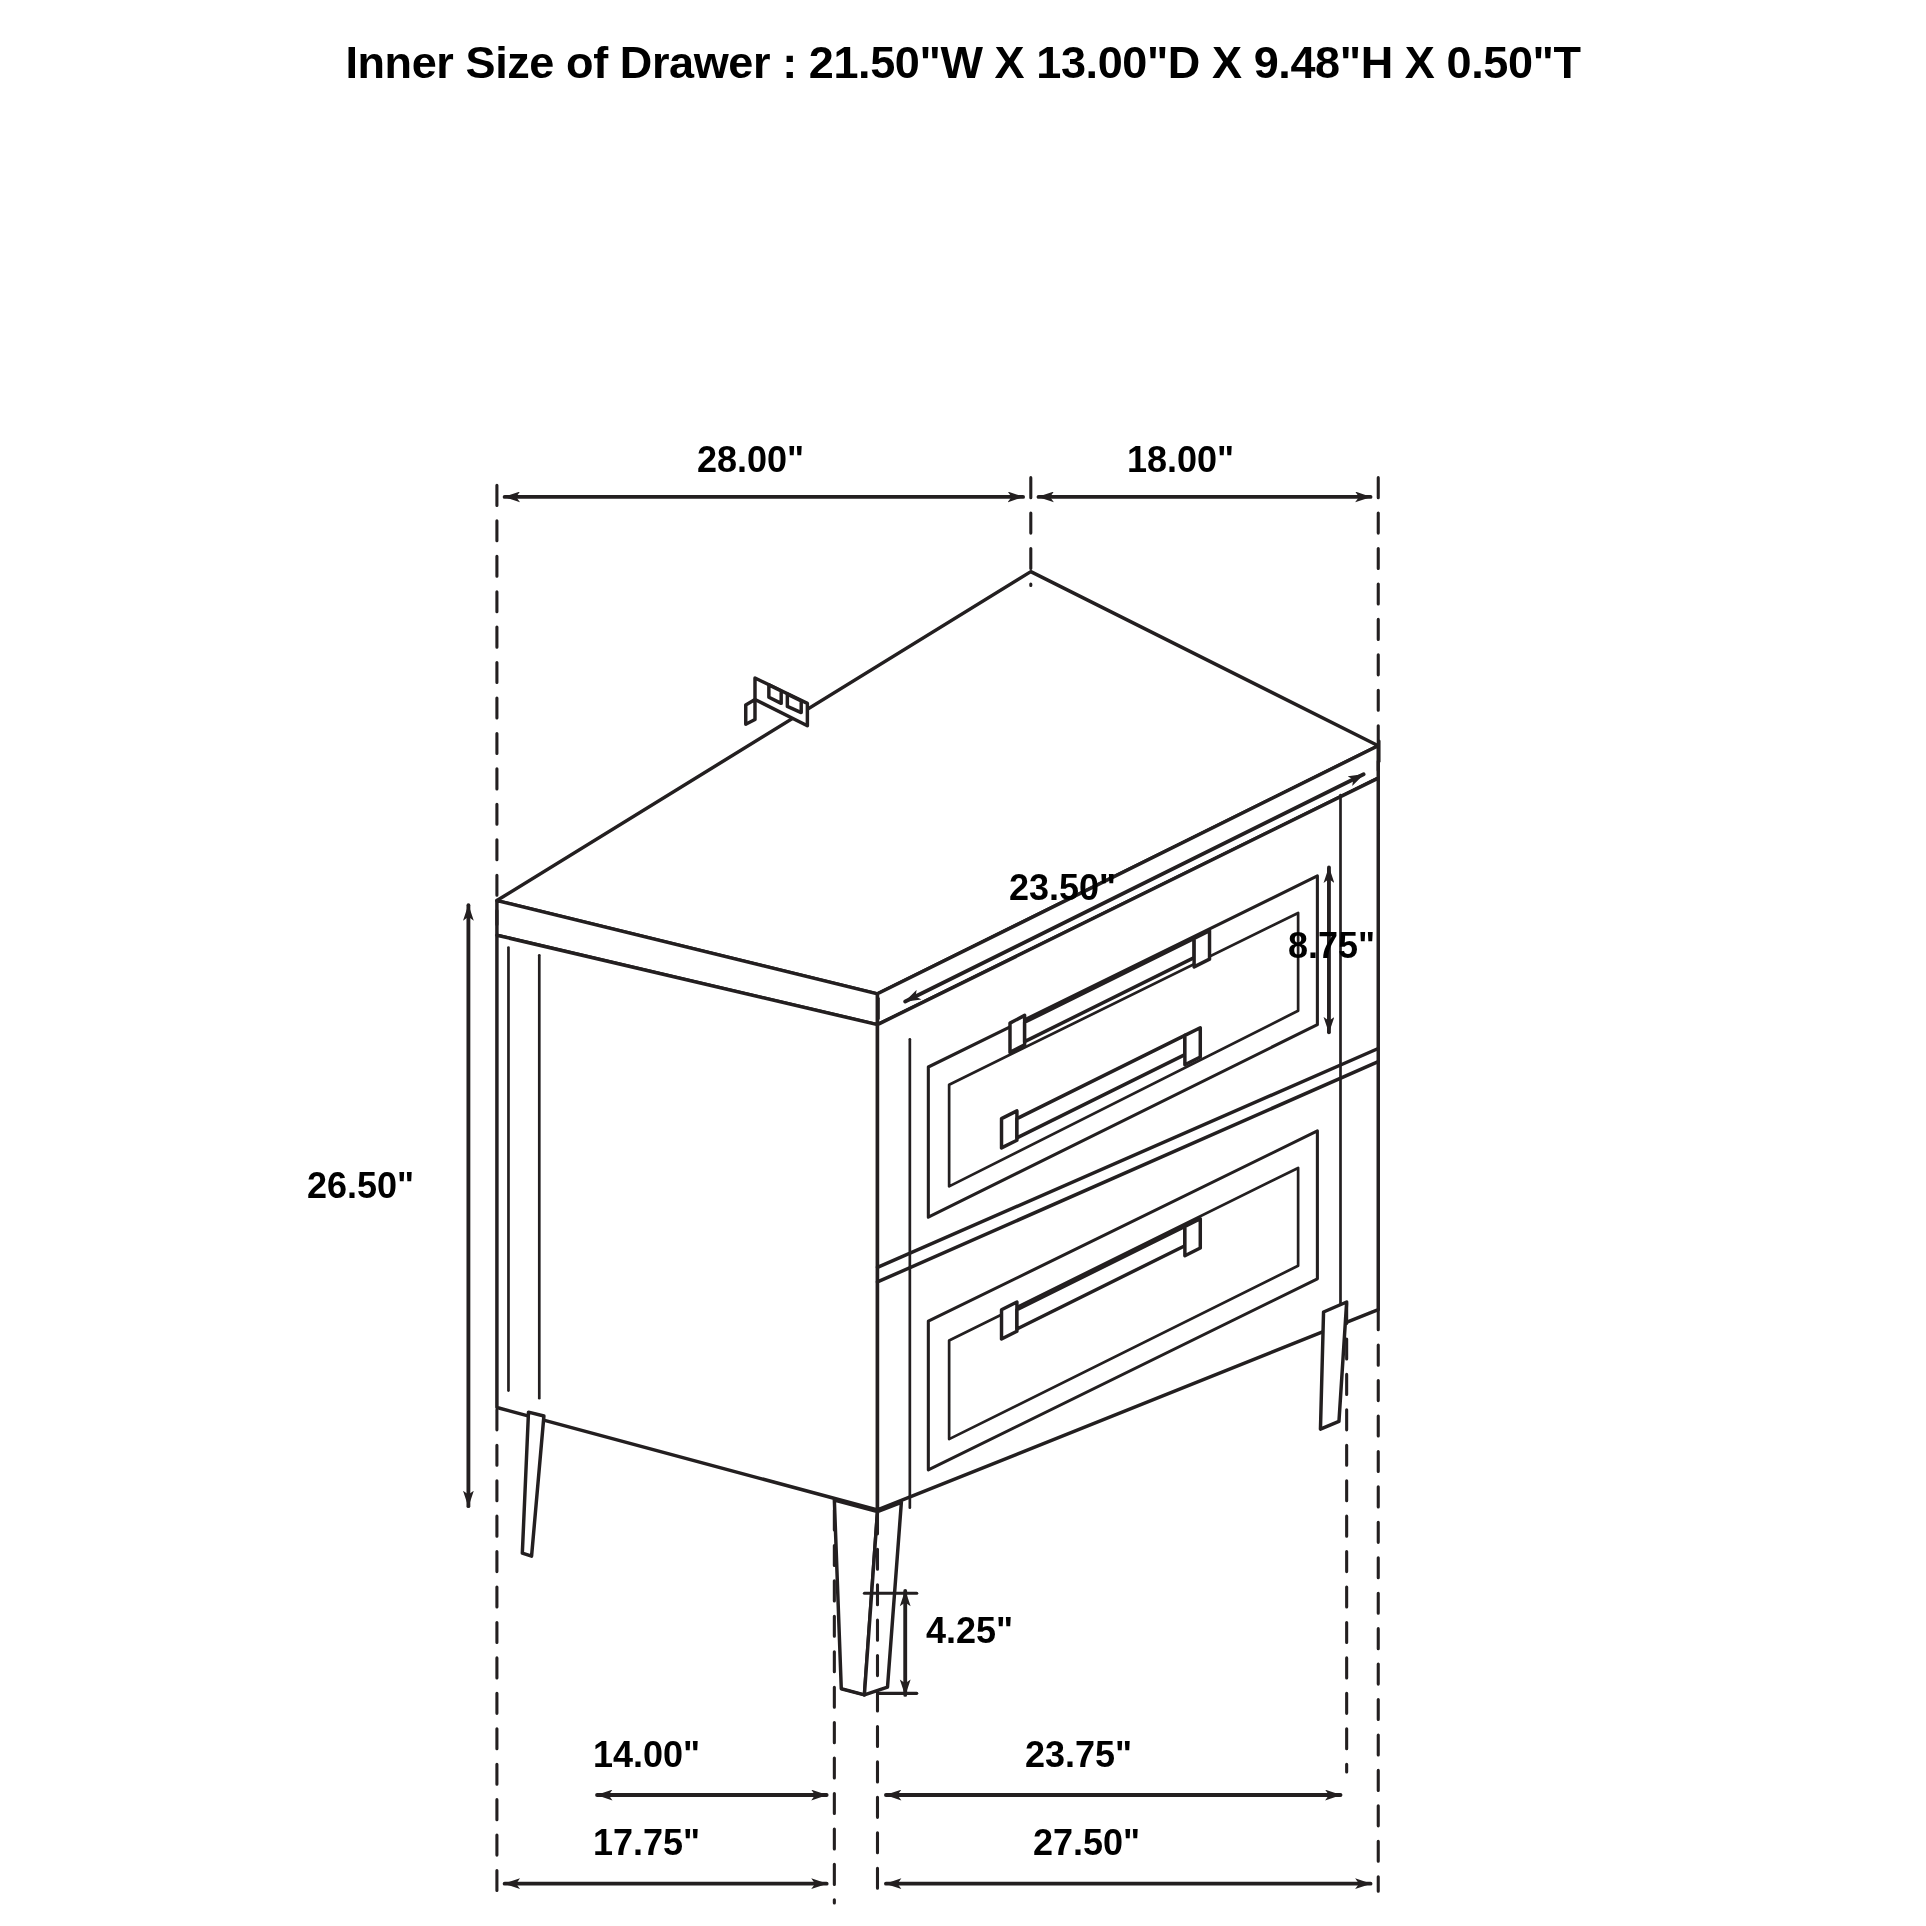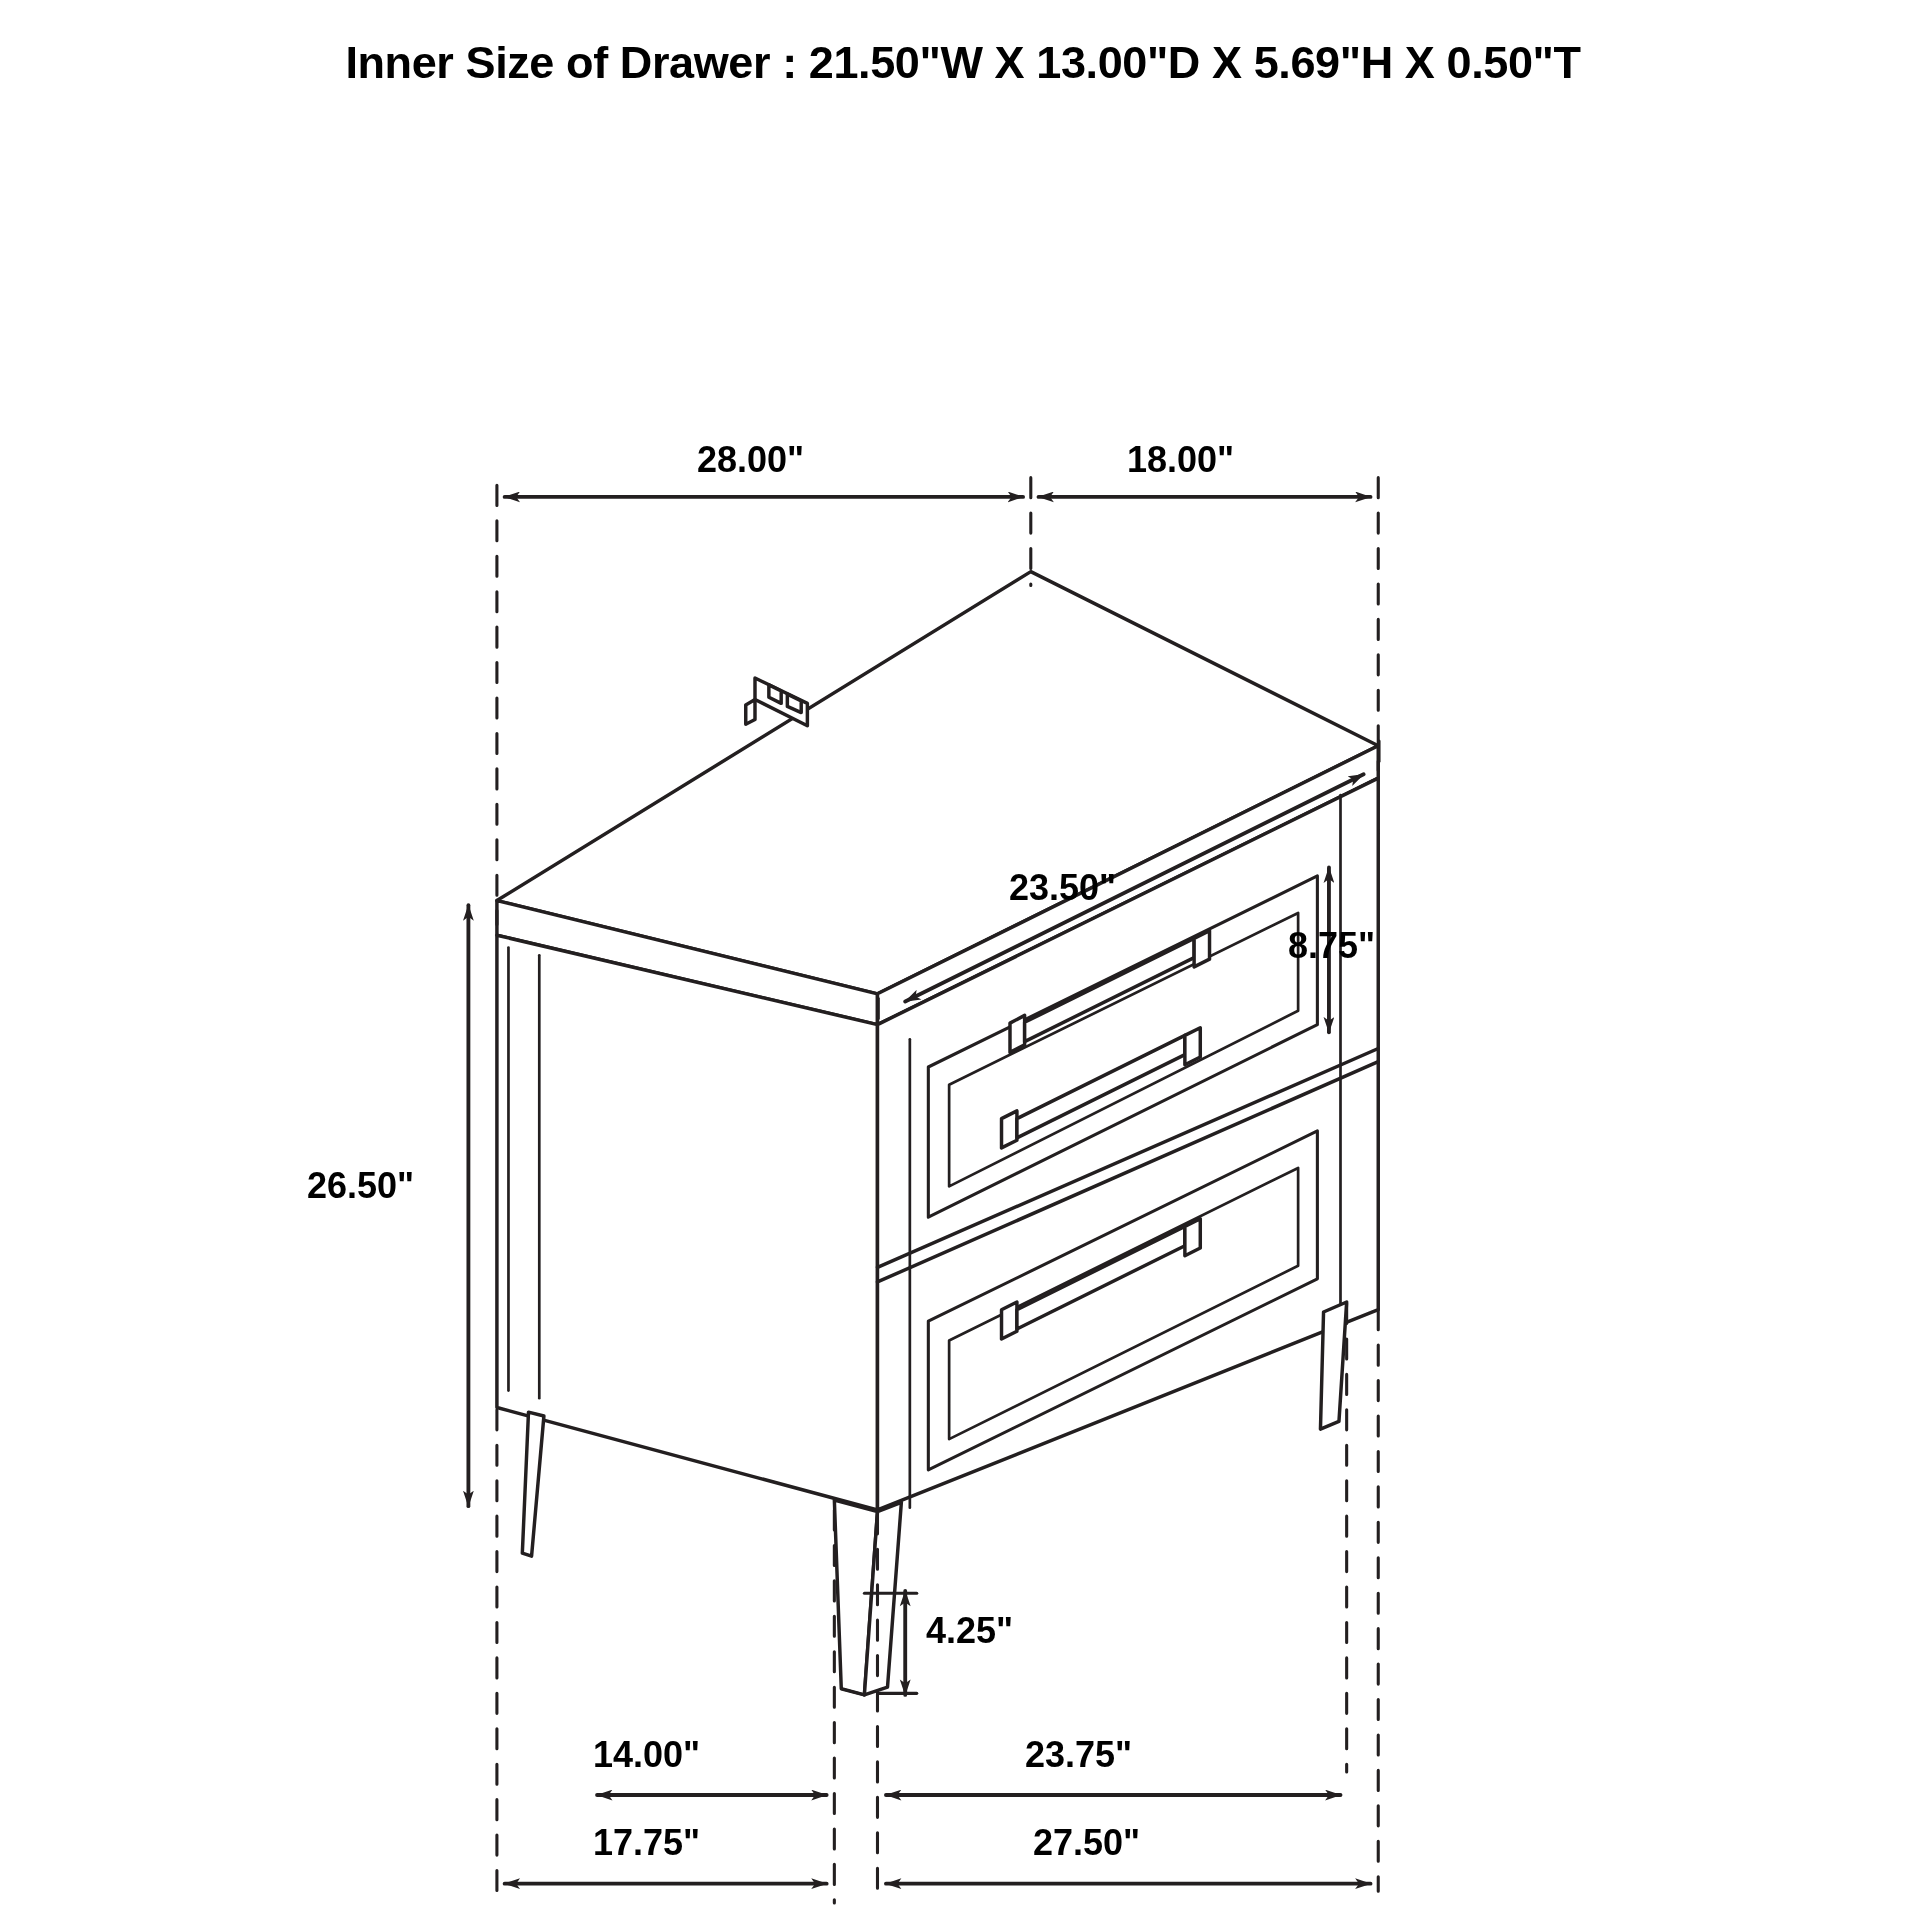--- a/index.html
+++ b/index.html
@@ -44,21 +44,21 @@
     font-weight: bold;
     color: #000000;
     white-space: nowrap;
   }
 </style>
 </head>
 <body>
 
 <div id="stage">
 
-  <div id="title">Inner Size of Drawer : 21.50"W X 13.00"D X 5.69"H X 0.50"T</div>
+  <div id="title">Inner Size of Drawer : 21.50"W X 13.00"D X 9.48"H X 0.50"T</div>
 
   <svg class="diagram" viewBox="0 0 2500 2500">
     <defs>
       <marker id="arrEnd" markerWidth="22" markerHeight="22" refX="20" refY="7" orient="auto" markerUnits="userSpaceOnUse">
         <path d="M0,0 L21,7 L0,14 L5,7 Z" fill="#231f20"></path>
       </marker>
       <marker id="arrStart" markerWidth="22" markerHeight="22" refX="1" refY="7" orient="auto" markerUnits="userSpaceOnUse">
         <path d="M21,0 L0,7 L21,14 L16,7 Z" fill="#231f20"></path>
       </marker>
     </defs>

